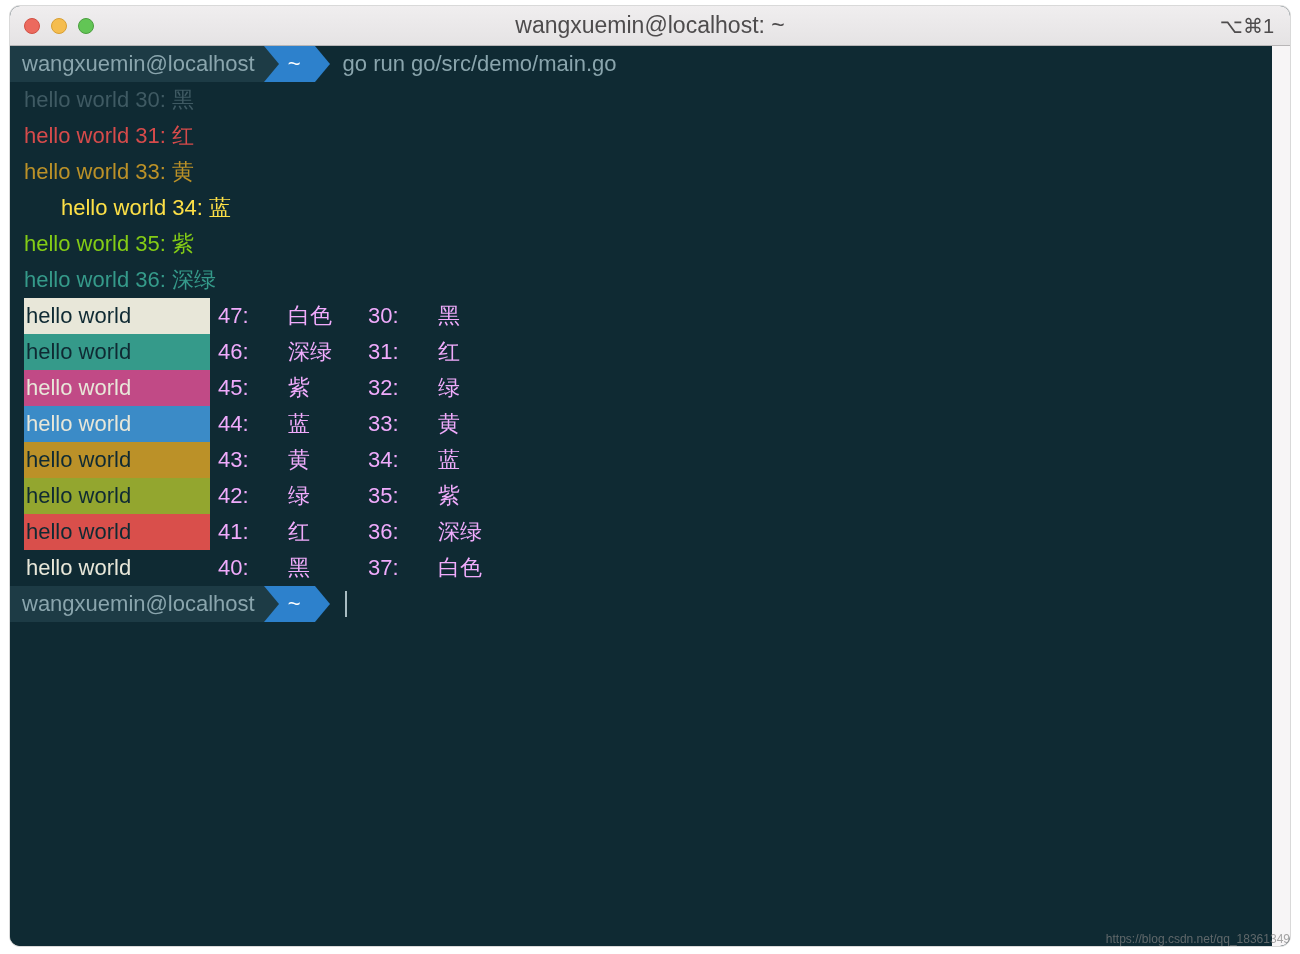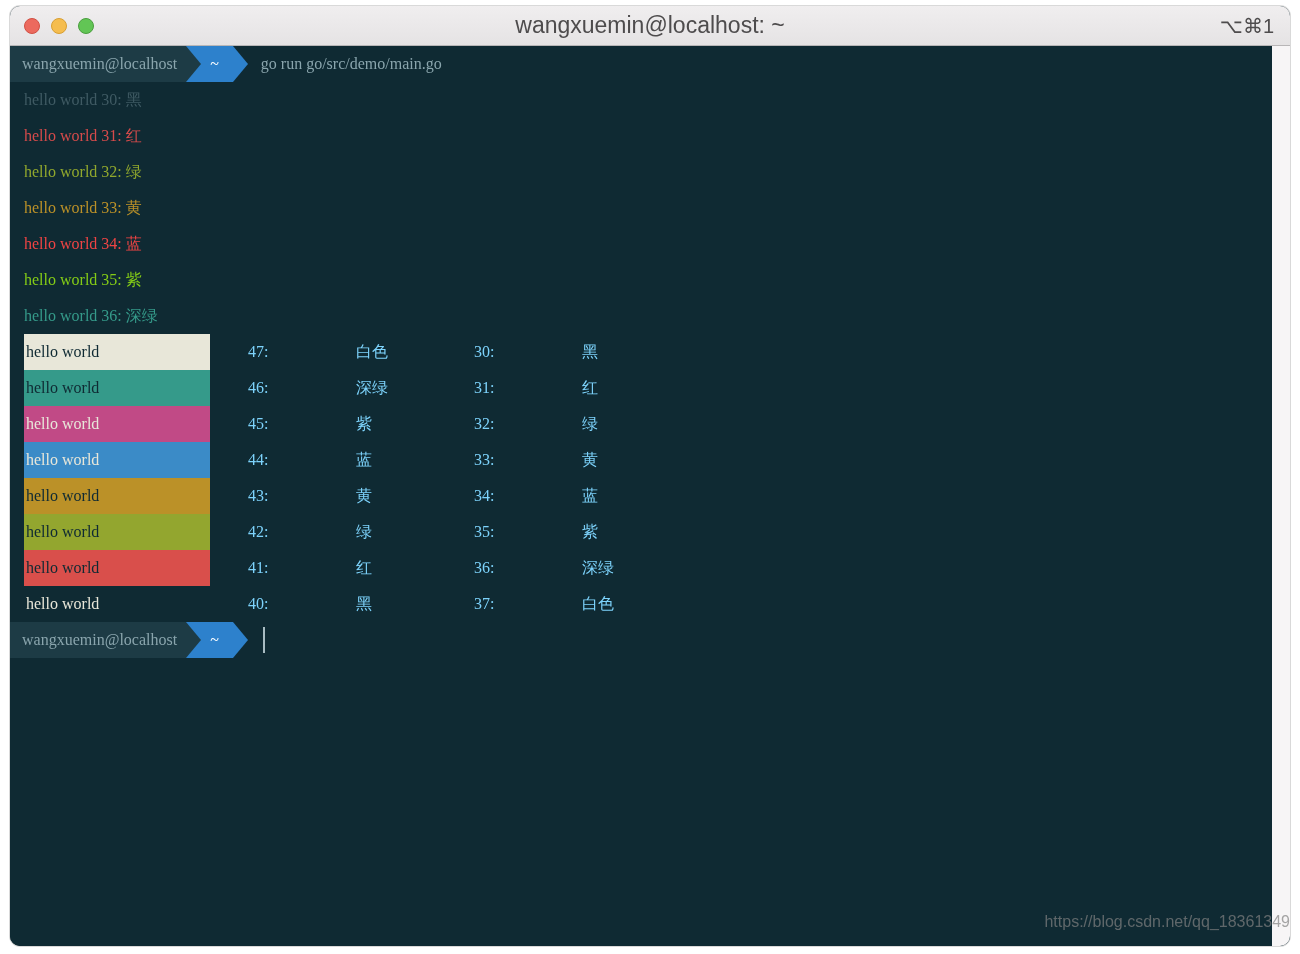--- a/index.html
+++ b/index.html
@@ -52,22 +52,22 @@
   .title-right {
     position: absolute;
     right: 16px;
     color: #4e4c4d;
     font-size: 20px;
     font-weight: 400;
   }
   .terminal-body {
     flex: 1;
     background: #0f2a33;
-    font-family: Liberation Serif, serif;
-    font-size: 16px;
+    font-family: Liberation Sans, sans-serif;
+    font-size: 22px;
     line-height: 36px;
     overflow: hidden;
     position: relative;
   }
   .scrollbar-track {
     position: absolute;
     right: 0;
     top: 0;
     bottom: 0;
     width: 18px;
@@ -136,42 +136,42 @@
     height: 36px;
     align-items: center;
   }
   .hw {
     width: 200px;
     display: inline-block;
   }
   .hw.bg {
     width: auto;
     padding: 0 8px 0 2px;
-    margin-right: 0;
+    margin-right: 8px;
     min-width: 186px;
   }
   .col-code { width: 70px; display: inline-block; color: #8aa5ad; }
   .col-name { width: 80px; display: inline-block; color: #8aa5ad; }
   .watermark {
     position: absolute;
     right: 10px;
-    bottom: 23px;
+    bottom: 8px;
     color: rgba(130,130,130,0.7);
-    font-size: 16px;
+    font-size: 12px;
     font-family: -apple-system, sans-serif;
   } 
   .fg30-vis { color: #3f5a63; }
   .fg31 { color: #d64b4b; }
   .fg32 { color: #91a82d; }
   .fg33 { color: #bb9128; }
-  .fg34 { color: #ef4444; }
+  .fg34 { color: #fde047; margin-left: 37px; }
   .fg35 { color: #84cc16; }
   .fg36 { color: #359a8a; }
   .fg37 { color: #e8e7d9; }
-  .dim { color: #7dd3fc; margin-left: 38px; }
+  .dim { color: #f0abfc; }
   
   .bg40 { background: #0f2a33; color: #e8e7d9; }
   .bg41 { background: #d94f4b; color: #0f2a33; }
   .bg42 { background: #93a62f; color: #0f2a33; }
   .bg43 { background: #bb9128; color: #0f2a33; }
   .bg44 { background: #3b8bc7; color: #e8e7d9; }
   .bg45 { background: #c14a86; color: #e8e7d9; }
   .bg46 { background: #359a8a; color: #0f2a33; }
   .bg47 { background: #e8e7d9; color: #0f2a33; }
 </style>
@@ -200,23 +200,20 @@
       </div>
 
       <div id="fg-block">
           <div class="out-row">
             <span class="fg30-vis">hello world 30: 黑</span>
           </div>
           <div class="out-row">
             <span class="fg31">hello world 31: 红</span>
           </div>
           <div class="out-row">
-            <span class="fg32">hello world 32: 绿</span>
-          </div>
-          <div class="out-row">
             <span class="fg33">hello world 33: 黄</span>
           </div>
           <div class="out-row">
             <span class="fg34">hello world 34: 蓝</span>
           </div>
           <div class="out-row">
             <span class="fg35">hello world 35: 紫</span>
           </div>
           <div class="out-row">
             <span class="fg36">hello world 36: 深绿</span>

